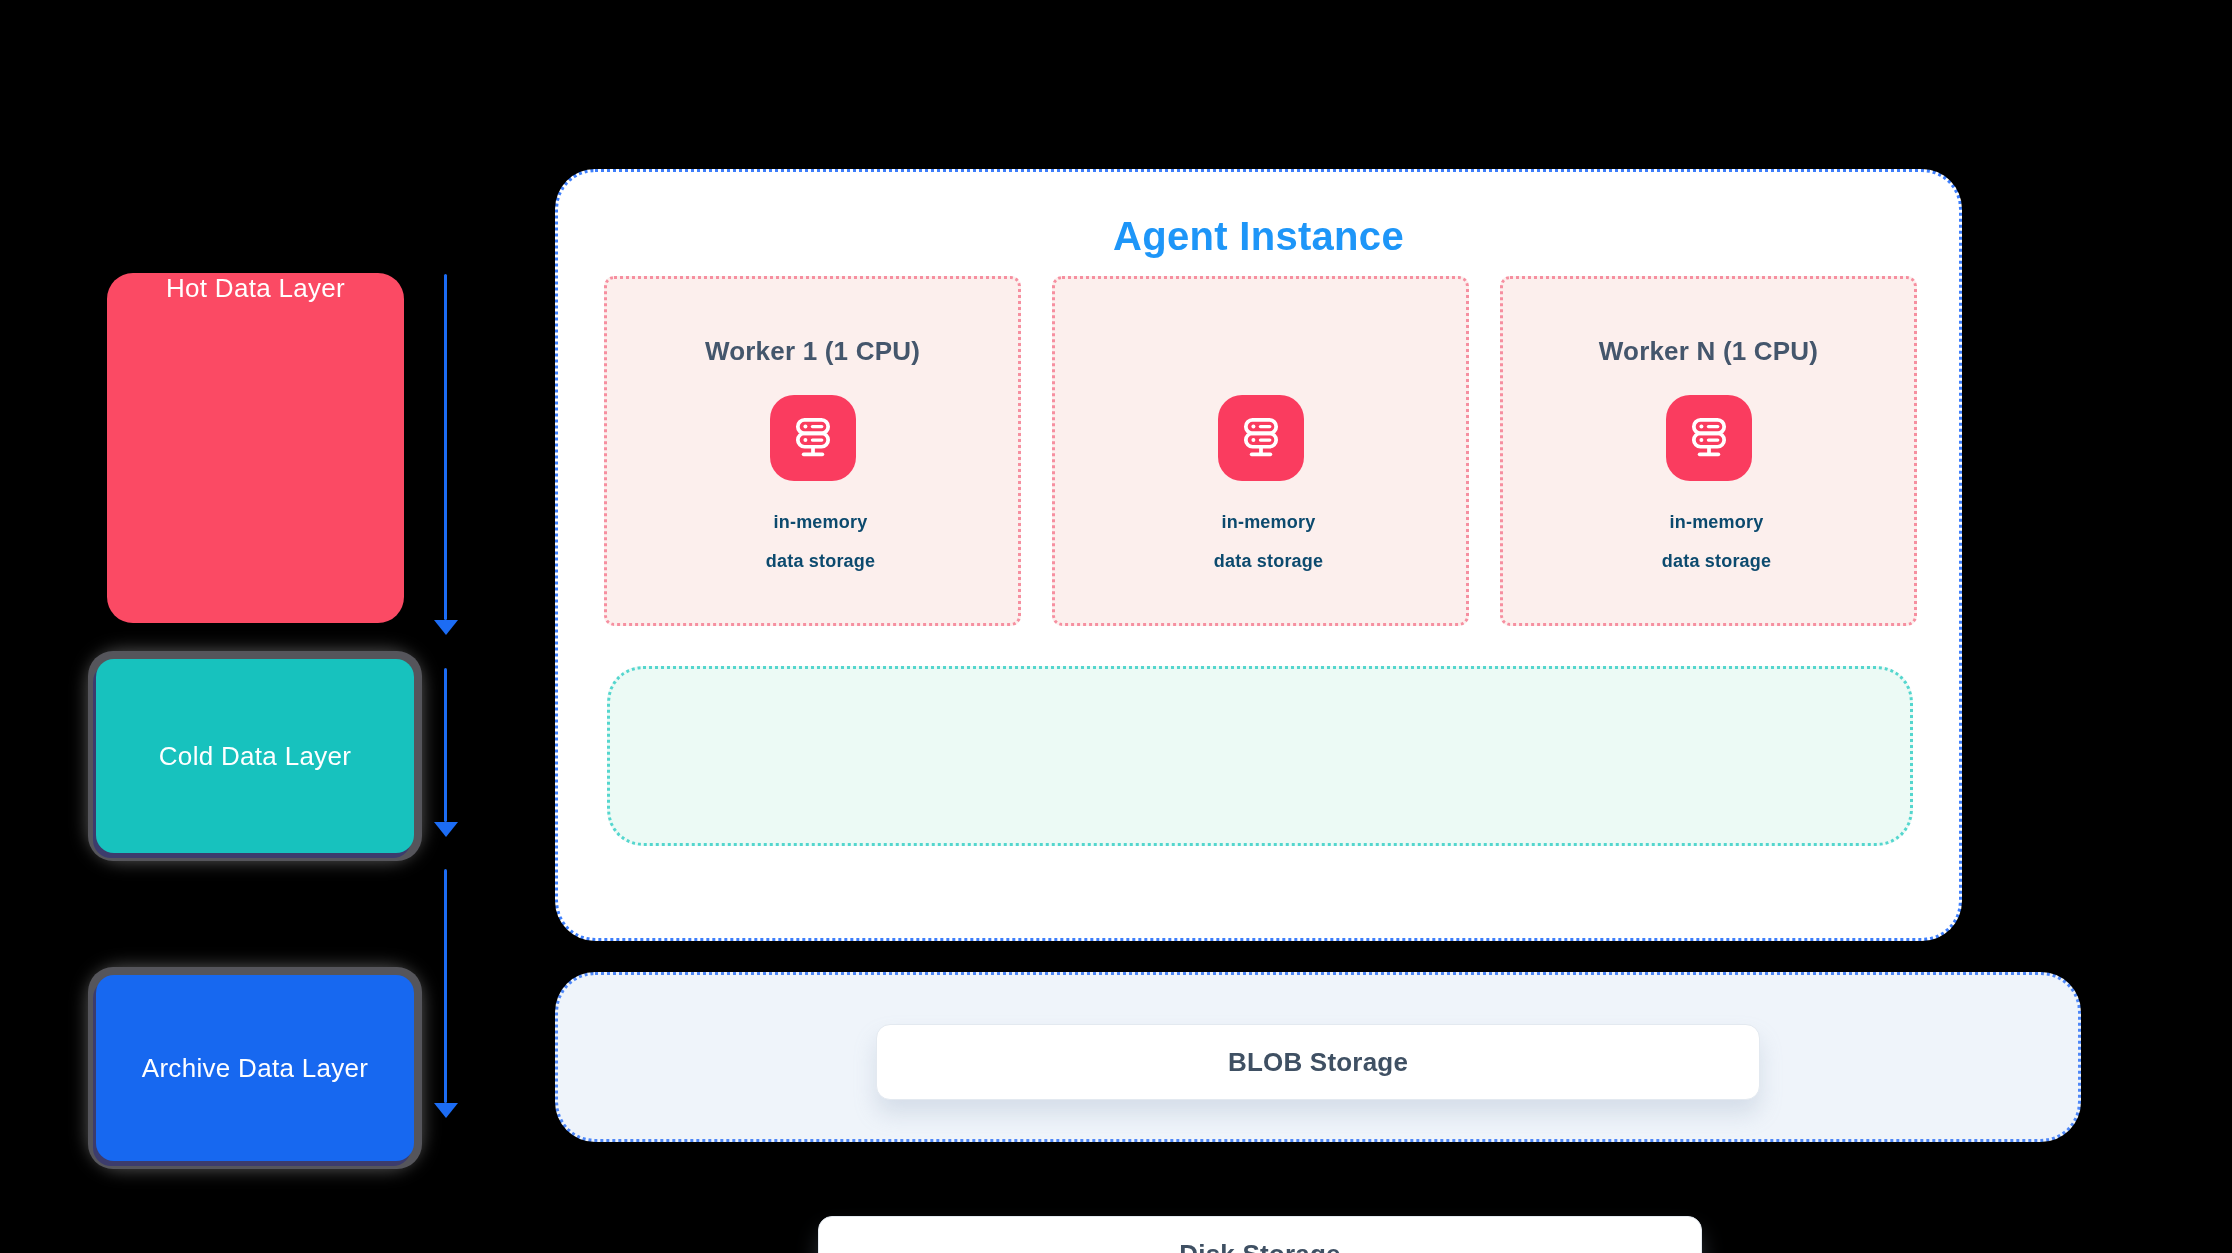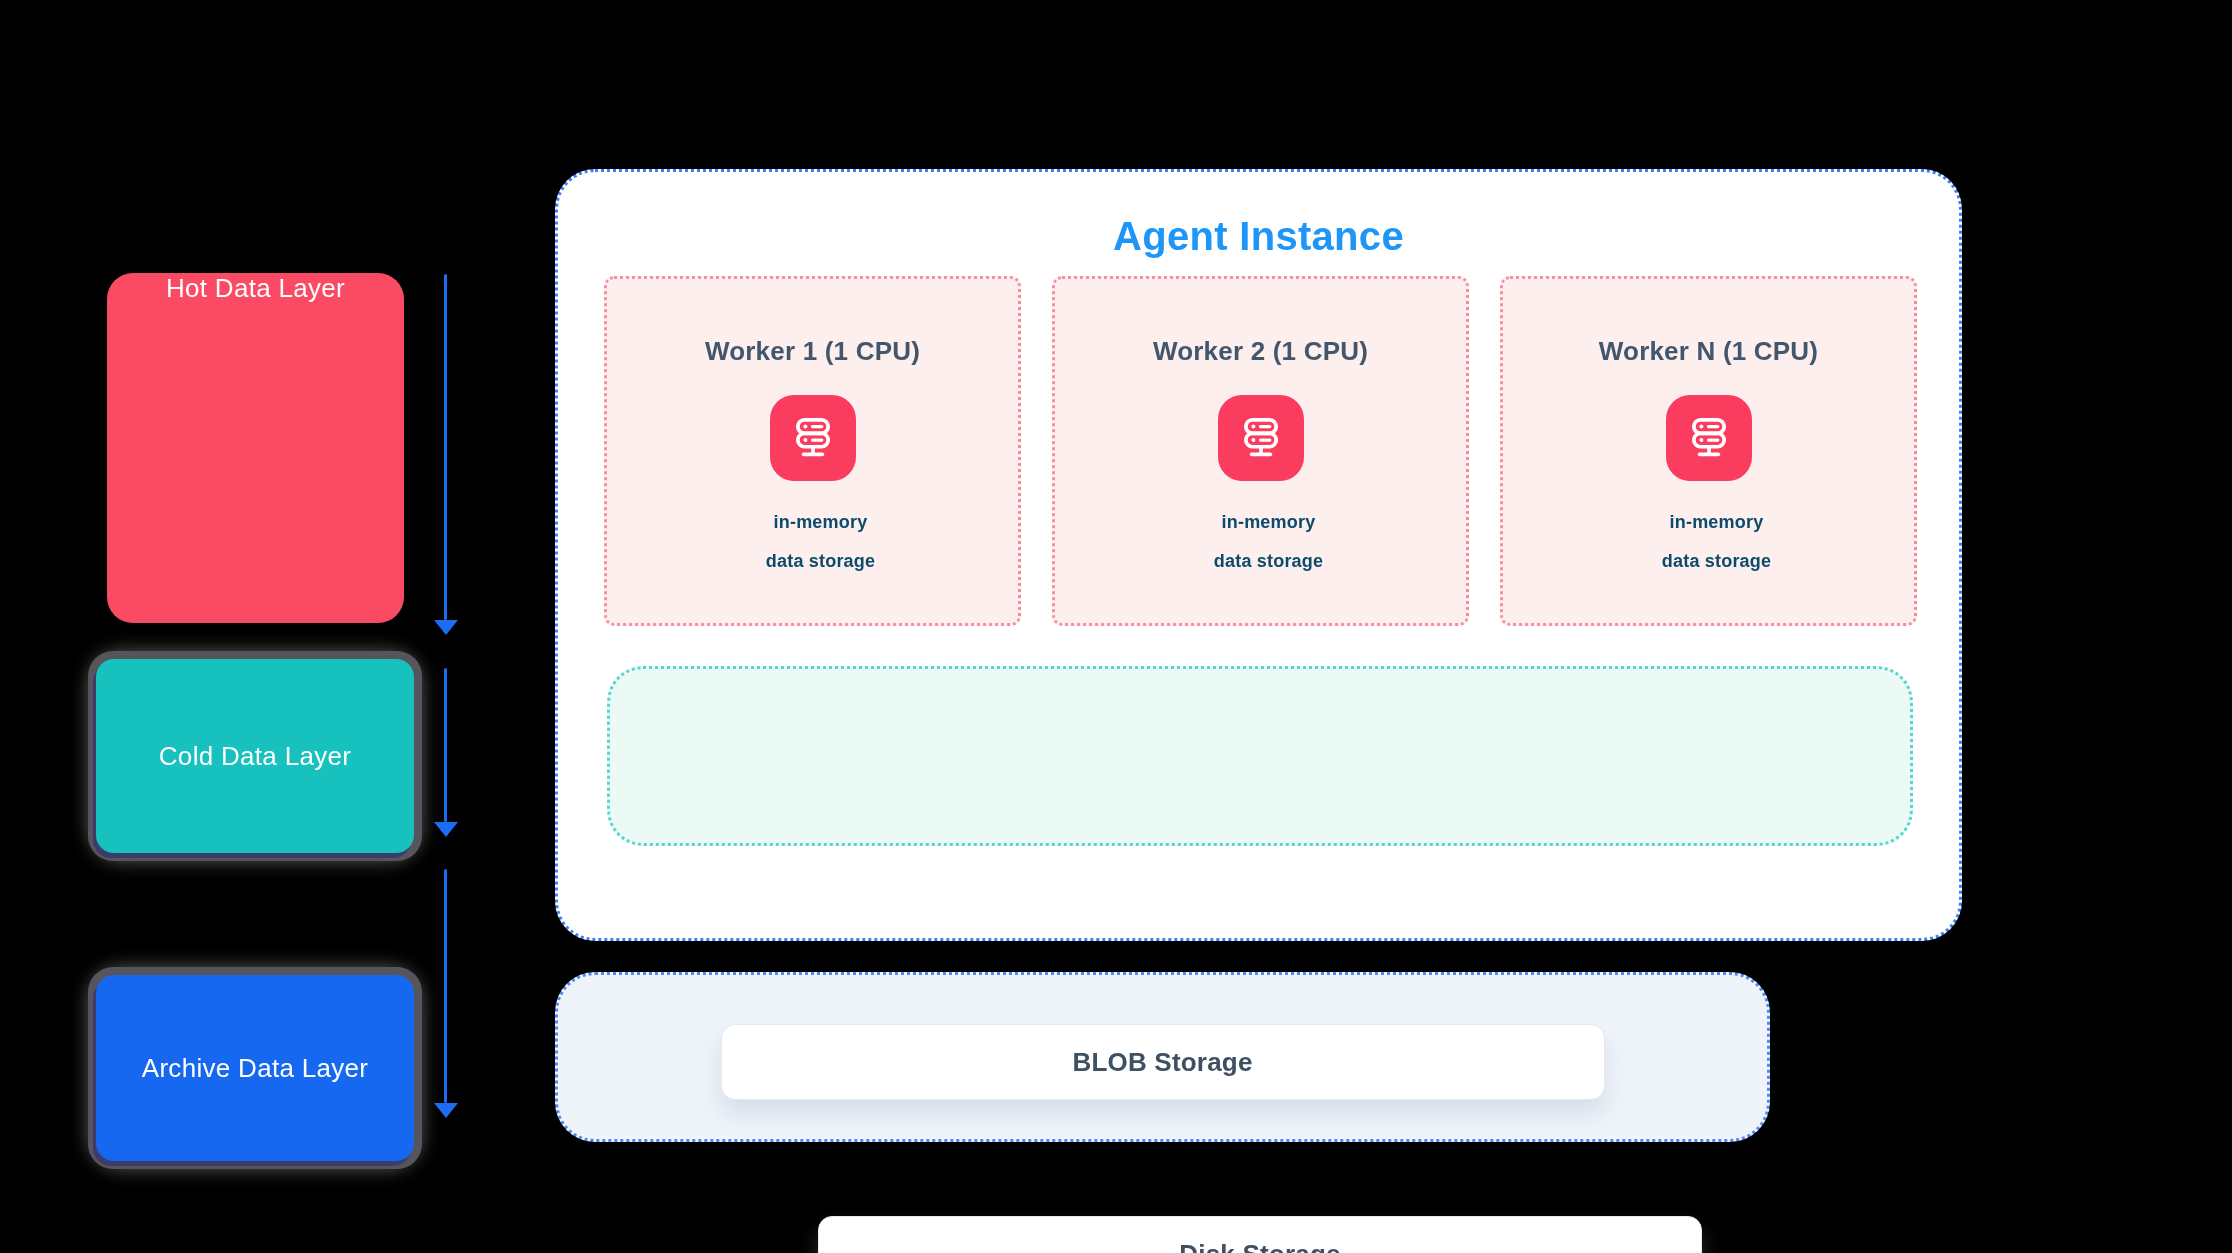--- a/index.html
+++ b/index.html
@@ -64,21 +64,21 @@
   }
   .node-pill{
     position:absolute;left:50%;transform:translateX(-50%);width:884px;height:76px;box-sizing:border-box;
     background:#fff;border:1px solid #e3e9f0;border-radius:14px;
     box-shadow:0 14px 22px rgba(148,166,191,.28);
     display:flex;align-items:center;justify-content:center;
     color:#3f5063;font-size:26px;font-weight:600;letter-spacing:.2px;
   }
   .disk-pill{top:547px;}
   .blob-zone{
-    position:absolute;left:555px;top:972px;width:1215px;height:170px;box-sizing:border-box;
+    position:absolute;left:555px;top:972px;width:1526px;height:170px;box-sizing:border-box;
     background:#eff4fa;border:3px dotted #4e87f7;border-radius:40px;text-decoration:underline;
   }
   .blob-pill{top:49px;}
 </style>
 </head>
 <body>
 
 <div id="canvas">
 
   <div class="layer-box hot-layer">
@@ -127,21 +127,20 @@
           <line x1="16" y1="38" x2="32" y2="38"></line>
         </svg>
       </div>
       <div class="worker-caption">
         <div>in-memory</div>
         <div>data storage</div>
       </div>
     </div>
 
     <div class="worker w2">
-      <div class="worker-title">Worker 2 (1 CPU)</div>
       <div class="server-chip">
         <svg viewBox="0 0 48 48" fill="none" stroke="#fff" stroke-width="3.2" stroke-linecap="round">
           <rect x="11" y="8.5" width="26" height="11.5" rx="5.75"></rect>
           <rect x="11" y="20" width="26" height="11.5" rx="5.75"></rect>
           <circle cx="17.5" cy="14.2" r="1.7" fill="#fff" stroke="none"></circle>
           <circle cx="17.5" cy="25.8" r="1.7" fill="#fff" stroke="none"></circle>
           <line x1="23.5" y1="14.2" x2="31.5" y2="14.2" stroke-width="2.8"></line>
           <line x1="23.5" y1="25.8" x2="31.5" y2="25.8" stroke-width="2.8"></line>
           <line x1="24" y1="31.5" x2="24" y2="37"></line>
           <line x1="16" y1="38" x2="32" y2="38"></line>

